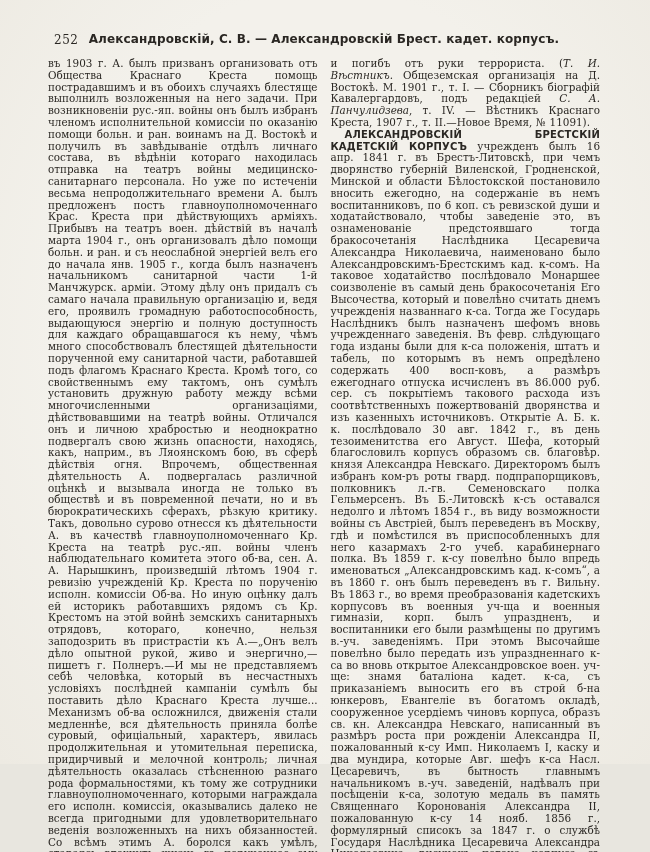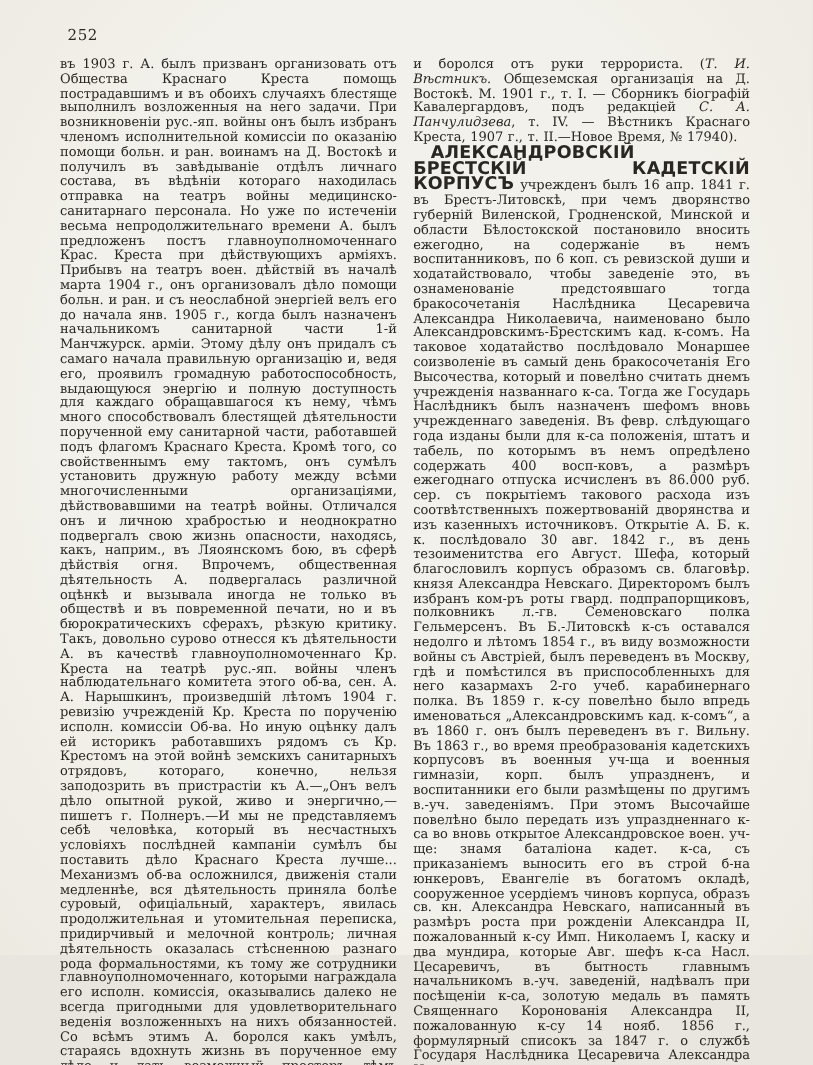--- a/index.html
+++ b/index.html
@@ -9,21 +9,21 @@
     width: 650px; height: 852px;
     background: #e8e6df;
     overflow: hidden;
   }
   .page {
     position: relative;
     width: 650px; height: 764px;
     background: radial-gradient(ellipse at 50% 45%, #f3f1eb 60%, #edeae2 100%);
     color: #2a2723;
     box-sizing: border-box;
-    padding: 20px 50px 0 48px;
+    padding: 32px 50px 0 48px;
   }
   .running-header {
     position: relative;
     height: 20px;
     margin-bottom: 6px;
   }
   .pagenum {
     position: absolute;
     left: 6px; top: 1px;
     font-family: "DejaVu Serif", "Liberation Serif", serif;
@@ -58,43 +58,44 @@
   }
   .body-text + .body-text {
     margin-top: 0;
   }
   .entry {
     text-indent: 14px;
   }
   .entry-heading {
     font-family: "DejaVu Sans", "Liberation Sans", sans-serif;
     font-weight: bold;
-    font-size: 14px;
+    font-size: 10px;
     letter-spacing: 0.2px;
     margin-top: 20px;
   }
   .bib-italic {
     font-style: italic;
   }
 </style>
 </head>
 <body>
 
 <div class="page">
 
   <div class="running-header">
     <span class="pagenum">252</span>
+    <span class="running-title">Александровскій, С. В. — Александровскій Брест. кадет. корпусъ.</span>
   </div>
 
   <div class="columns">
 
     <div class="col">
       <p class="body-text">въ 1903 г. А. былъ призванъ организовать отъ Общества Краснаго Креста помощь пострадавшимъ и въ обоихъ случаяхъ блестяще выполнилъ возложенныя на него задачи. При возникновеніи рус.-яп. войны онъ былъ избранъ членомъ исполнительной комиссіи по оказанію помощи больн. и ран. воинамъ на Д. Востокѣ и получилъ въ завѣдываніе отдѣлъ личнаго состава, въ вѣдѣніи котораго находилась отправка на театръ войны медицинско-санитарнаго персонала. Но уже по истеченіи весьма непродолжительнаго времени А. былъ предложенъ постъ главноуполномоченнаго Крас. Креста при дѣйствующихъ арміяхъ. Прибывъ на театръ воен. дѣйствій въ началѣ марта 1904 г., онъ организовалъ дѣло помощи больн. и ран. и съ неослабной энергіей велъ его до начала янв. 1905 г., когда былъ назначенъ начальникомъ санитарной части 1-й Манчжурск. арміи. Этому дѣлу онъ придалъ съ самаго начала правильную организацію и, ведя его, проявилъ громадную работоспособность, выдающуюся энергію и полную доступность для каждаго обращавшагося къ нему, чѣмъ много способствовалъ блестящей дѣятельности порученной ему санитарной части, работавшей подъ флагомъ Краснаго Креста. Кромѣ того, со свойственнымъ ему тактомъ, онъ сумѣлъ установить дружную работу между всѣми многочисленными организаціями, дѣйствовавшими на театрѣ войны. Отличался онъ и личною храбростью и неоднократно подвергалъ свою жизнь опасности, находясь, какъ, наприм., въ Ляоянскомъ бою, въ сферѣ дѣйствія огня. Впрочемъ, общественная дѣятельность А. подвергалась различной оцѣнкѣ и вызывала иногда не только въ обществѣ и въ повременной печати, но и въ бюрократическихъ сферахъ, рѣзкую критику. Такъ, довольно сурово отнесся къ дѣятельности А. въ качествѣ главноуполномоченнаго Кр. Креста на театрѣ рус.-яп. войны членъ наблюдательнаго комитета этого об-ва, сен. А. А. Нарышкинъ, произведшій лѣтомъ 1904 г. ревизію учрежденій Кр. Креста по порученію исполн. комиссіи Об-ва. Но иную оцѣнку далъ ей историкъ работавшихъ рядомъ съ Кр. Крестомъ на этой войнѣ земскихъ санитарныхъ отрядовъ, котораго, конечно, нельзя заподозрить въ пристрастіи къ А.—„Онъ велъ дѣло опытной рукой, живо и энергично,—пишетъ г. Полнеръ.—И мы не представляемъ себѣ человѣка, который въ несчастныхъ условіяхъ послѣдней кампаніи сумѣлъ бы поставить дѣло Краснаго Креста лучше... Механизмъ об-ва осложнился, движенія стали медленнѣе, вся дѣятельность приняла болѣе суровый, офиціальный, характеръ, явилась продолжительная и утомительная переписка, придирчивый и мелочной контроль; личная дѣятельность оказалась стѣсненною разнаго рода формальностями, къ тому же сотрудники главноуполномоченнаго, которыми награждала его исполн. комиссія, оказывались далеко не всегда пригодными для удовлетворительнаго веденія возложенныхъ на нихъ обязанностей. Со всѣмъ этимъ А. боролся какъ умѣлъ, стараясь вдохнуть жизнь въ порученное ему дѣло и дать возможный просторъ тѣмъ многочисленнымъ организаціямъ общественнаго характера, которыя группировались вокругъ Кр. Креста“.—Въ 1906 г. А. былъ назначенъ губернаторомъ въ Екатеринославъ, а 1 іюля перемѣщенъ на ту же должность въ Пензу, гдѣ 25 янв. 1907 г.</p>
     </div>
 
     <div class="col">
-      <p class="body-text"><span>и боролся отъ руки террориста. (</span><span class="bib-italic">Т. И. Вѣстникъ.</span><span> Общеземская организація на Д. Востокѣ. М. 1901 г., т. I. — Сборникъ біографій Кавалергардовъ, подъ редакціей </span><span class="bib-italic">С. А. Панчулидзева</span><span>, т. IV. — Вѣстникъ Краснаго Креста, 1907 г., т. II.—Новое Время, № 17940).</span></p>
+      <p class="body-text"><span>и погибъ отъ руки террориста. (</span><span class="bib-italic">Т. И. Вѣстникъ.</span><span> Общеземская организація на Д. Востокѣ. М. 1901 г., т. I. — Сборникъ біографій Кавалергардовъ, подъ редакціей </span><span class="bib-italic">С. А. Панчулидзева</span><span>, т. IV. — Вѣстникъ Краснаго Креста, 1907 г., т. II.—Новое Время, № 11091).</span></p>
       <p class="body-text entry"><b class="entry-heading">АЛЕКСАНДРОВСКІЙ БРЕСТСКІЙ КАДЕТСКІЙ КОРПУСЪ</b><span> учрежденъ былъ 16 апр. 1841 г. въ Брестъ-Литовскѣ, при чемъ дворянство губерній Виленской, Гродненской, Минской и области Бѣлостокской постановило вносить ежегодно, на содержаніе въ немъ воспитанниковъ, по 6 коп. съ ревизской души и ходатайствовало, чтобы заведеніе это, въ ознаменованіе предстоявшаго тогда бракосочетанія Наслѣдника Цесаревича Александра Николаевича, наименовано было Александровскимъ-Брестскимъ кад. к-сомъ. На таковое ходатайство послѣдовало Монаршее соизволеніе въ самый день бракосочетанія Его Высочества, который и повелѣно считать днемъ учрежденія названнаго к-са. Тогда же Государь Наслѣдникъ былъ назначенъ шефомъ вновь учрежденнаго заведенія. Въ февр. слѣдующаго года изданы были для к-са положенія, штатъ и табель, по которымъ въ немъ опредѣлено содержать 400 восп-ковъ, а размѣръ ежегоднаго отпуска исчисленъ въ 86.000 руб. сер. съ покрытіемъ такового расхода изъ соотвѣтственныхъ пожертвованій дворянства и изъ казенныхъ источниковъ. Открытіе А. Б. к. к. послѣдовало 30 авг. 1842 г., въ день тезоименитства его Август. Шефа, который благословилъ корпусъ образомъ св. благовѣр. князя Александра Невскаго. Директоромъ былъ избранъ ком-ръ роты гвард. подпрапорщиковъ, полковникъ л.-гв. Семеновскаго полка Гельмерсенъ. Въ Б.-Литовскѣ к-съ оставался недолго и лѣтомъ 1854 г., въ виду возможности войны съ Австріей, былъ переведенъ въ Москву, гдѣ и помѣстился въ приспособленныхъ для него казармахъ 2-го учеб. карабинернаго полка. Въ 1859 г. к-су повелѣно было впредь именоваться „Александровскимъ кад. к-сомъ“, а въ 1860 г. онъ былъ переведенъ въ г. Вильну. Въ 1863 г., во время преобразованія кадетскихъ корпусовъ въ военныя уч-ща и военныя гимназіи, корп. былъ упраздненъ, и воспитанники его были размѣщены по другимъ в.-уч. заведеніямъ. При этомъ Высочайше повелѣно было передать изъ упраздненнаго к-са во вновь открытое Александровское воен. уч-ще: знамя баталіона кадет. к-са, съ приказаніемъ выносить его въ строй б-на юнкеровъ, Евангеліе въ богатомъ окладѣ, сооруженное усердіемъ чиновъ корпуса, образъ св. кн. Александра Невскаго, написанный въ размѣръ роста при рожденіи Александра II, пожалованный к-су Имп. Николаемъ I, каску и два мундира, которые Авг. шефъ к-са Насл. Цесаревичъ, въ бытность главнымъ начальникомъ в.-уч. заведеній, надѣвалъ при посѣщеніи к-са, золотую медаль въ память Священнаго Коронованія Александра II, пожалованную к-су 14 нояб. 1856 г., формулярный списокъ за 1847 г. о службѣ Государя Наслѣдника Цесаревича Александра Николаевича, рисунокъ погона корпуса съ литерой А, на которомъ сдѣланъ собственноручно добавокъ Императоромъ Александромъ II, актъ объ открытіи корпуса, въ 1842 г., бѣлую мраморную доску въ память посѣщенія к-са Александромъ II—20 окт. 1860 г., сѣрую</span></p>
     </div>
 
   </div>
 
 </div>
 
 </body></html>

